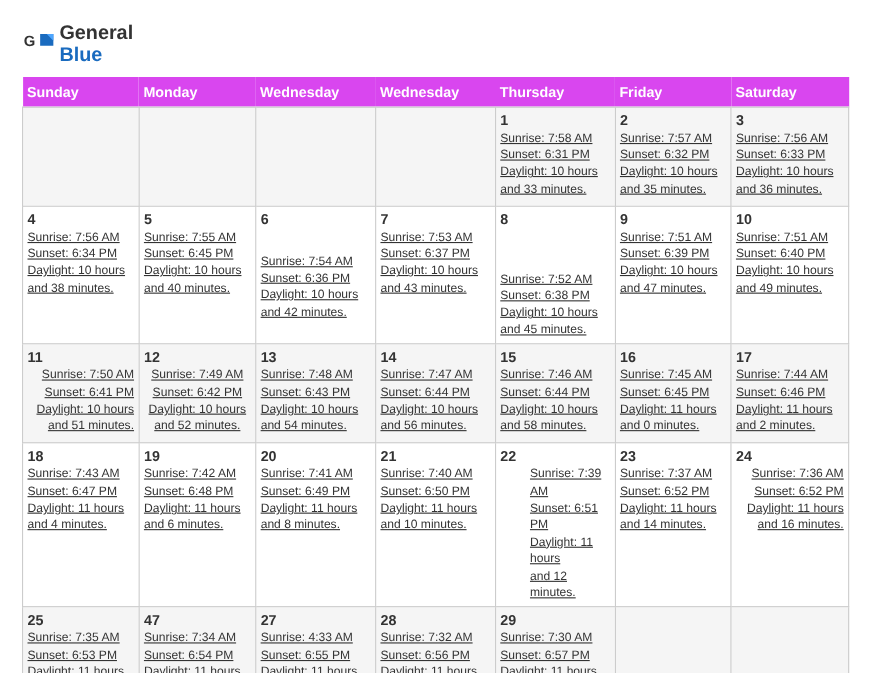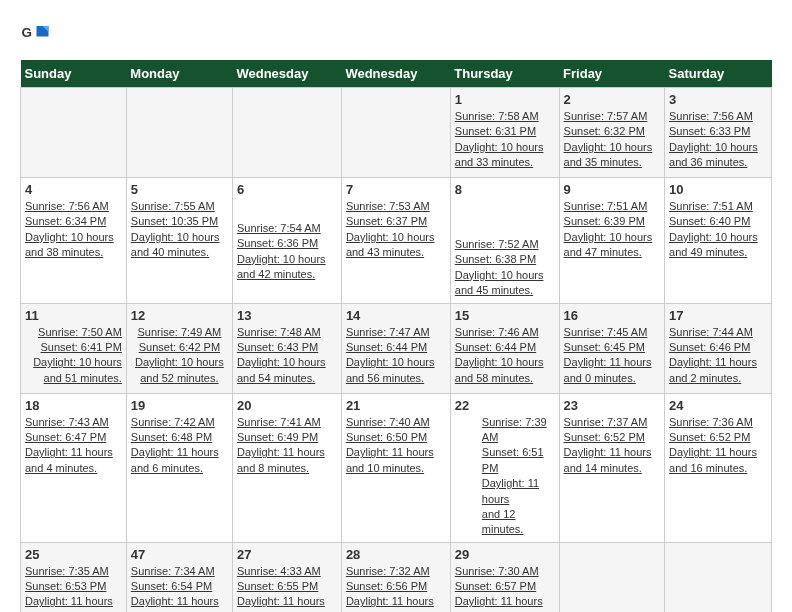--- a/index.html
+++ b/index.html
@@ -45,21 +45,21 @@
     .subtitle {
       font-size: 16px;
       color: #555;
     }
     table {
       width: 100%;
       border-collapse: collapse;
       font-size: 11px;
     }
     thead tr th {
-      background-color: #14532d;
+      background-color: #d946ef;
       color: #fff;
       padding: 6px 4px;
       text-align: left;
       font-size: 13px;
       font-weight: bold;
     }
     tbody tr td {
       border: 1px solid #ccc;
       vertical-align: top;
       padding: 4px;
@@ -92,20 +92,24 @@
 </head>
 <body>
 
 <div class="header">
   <div class="logo">
     <svg class="logo-icon" viewBox="0 0 40 40">
       <text x="2" y="22" font-size="18" font-weight="bold" fill="#333">G</text>
       <polygon points="22,8 38,8 38,22 22,22" fill="#1a6bbf"></polygon>
       <polygon points="30,8 38,8 38,16" fill="#4da6ff"></polygon>
     </svg>
+    <div class="logo-text">
+      <div>General</div>
+      <div><span>Blue</span></div>
+    </div>
   </div>
   <div class="title-block">
     <div class="main-title"></div>
     <div class="subtitle"></div>
   </div>
 </div>
 
 <table>
   <thead>
     <tr id="header-row">
@@ -150,21 +154,21 @@
         <td>
           <span class="day-number">4</span>
           <div class="day-info" style="white-space: pre-line;">Sunrise: 7:56 AM
 Sunset: 6:34 PM
 Daylight: 10 hours
 and 38 minutes.</div>
         </td>
         <td>
           <span class="day-number">5</span>
           <div class="day-info" style="white-space: pre-line;">Sunrise: 7:55 AM
-Sunset: 10:35 PM
+Sunset: 6:45 PM
 Daylight: 10 hours
 and 40 minutes.</div>
         </td>
         <td>
           <span class="day-number">6</span>
           <div class="day-info" style="white-space: pre-line; margin-top: 24px;">Sunrise: 7:54 AM
 Sunset: 6:36 PM
 Daylight: 10 hours
 and 42 minutes.</div>
         </td>
@@ -286,21 +290,21 @@
         </td>
         <td>
           <span class="day-number">23</span>
           <div class="day-info" style="white-space: pre-line;">Sunrise: 7:37 AM
 Sunset: 6:52 PM
 Daylight: 11 hours
 and 14 minutes.</div>
         </td>
         <td>
           <span class="day-number">24</span>
-          <div class="day-info" style="white-space: pre-line;">Sunrise: 7:36 AM
+          <div class="day-info" style="white-space: pre-line; text-align: right;">Sunrise: 7:36 AM
 Sunset: 6:52 PM
 Daylight: 11 hours
 and 16 minutes.</div>
         </td>
       </tr>
       <tr>
         <td>
           <span class="day-number">25</span>
           <div class="day-info" style="white-space: pre-line;">Sunrise: 7:35 AM
 Sunset: 6:53 PM

